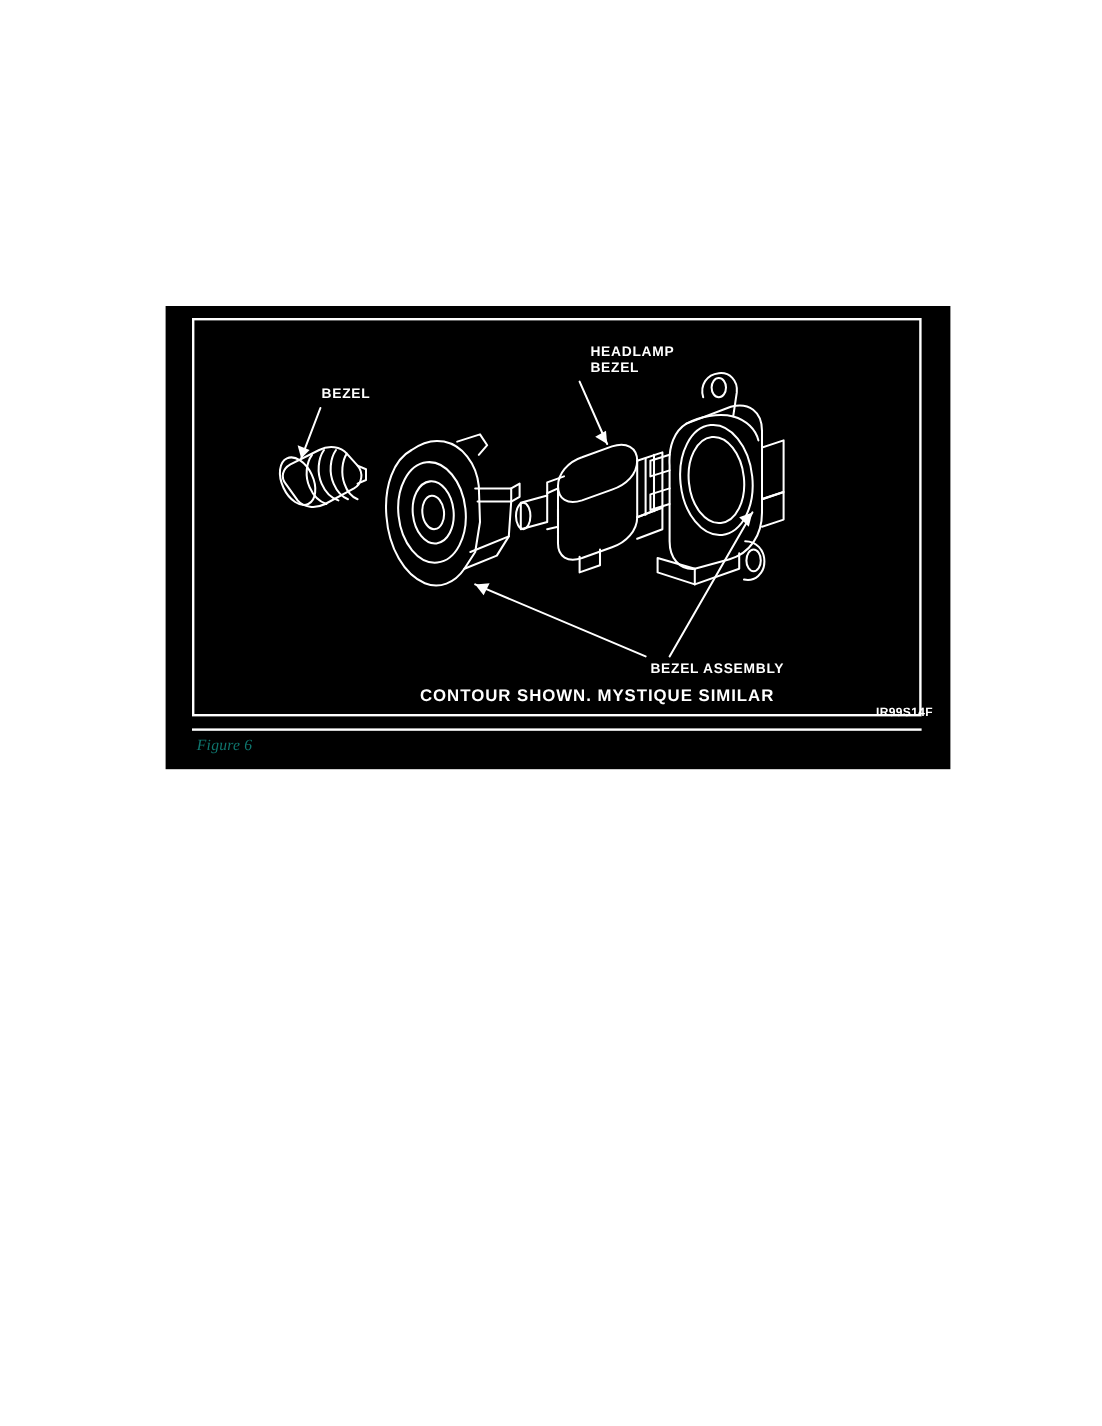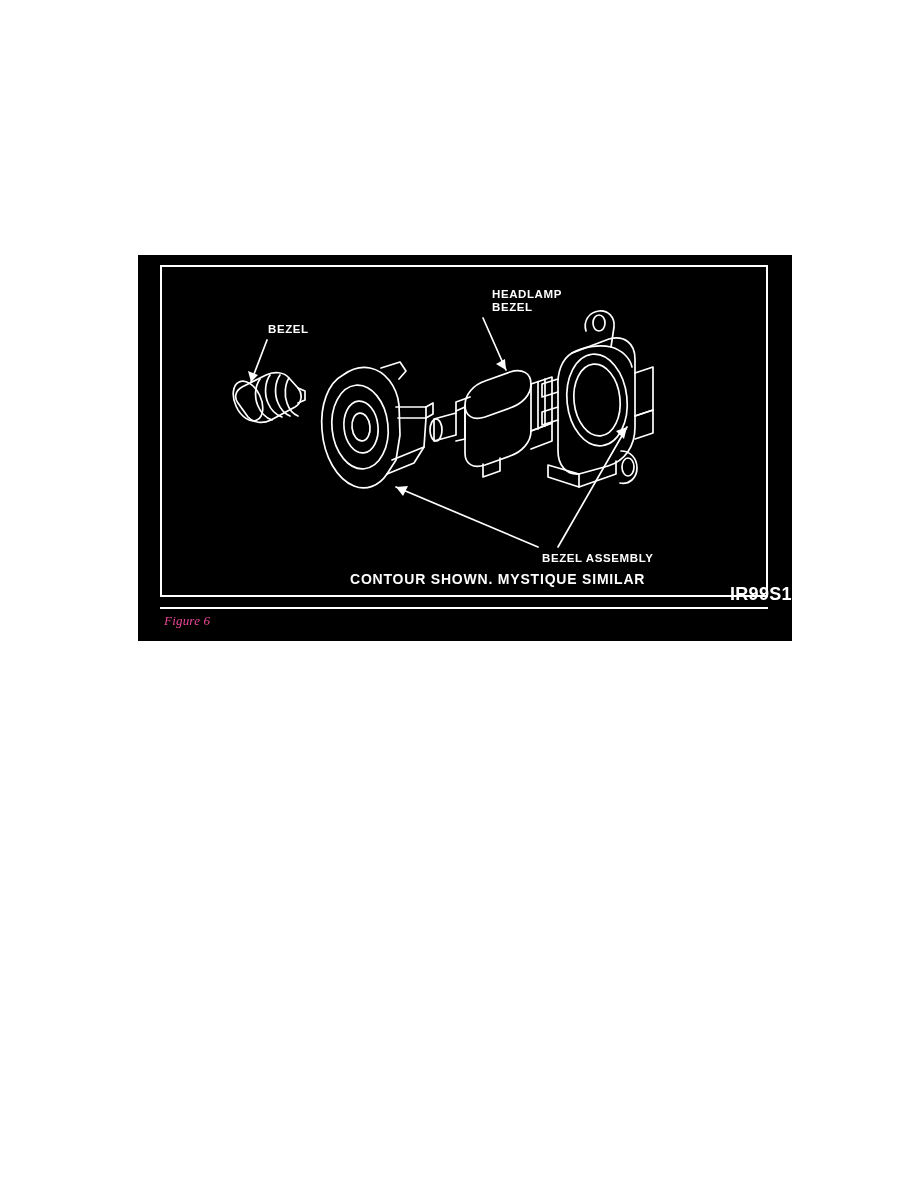--- a/index.html
+++ b/index.html
@@ -43,21 +43,21 @@
     top: 352px;
     width: 608px;
     height: 2px;
     background: #ffffff;
   }
 
   #figure-caption {
     position: absolute;
     left: 26px;
     top: 358px;
-    color: #ec4899;
+    color: #0f766e;
     font-family: "Liberation Serif", serif;
     font-style: italic;
     font-size: 13px;
     letter-spacing: 0.2px;
     white-space: nowrap;
   }
 
   
   #drawing {
     position: absolute;
@@ -83,21 +83,21 @@
   #label-hl-1   { left: 310px; top: 33px; }
   #label-hl-2   { left: 310px; top: 46px; }
   #label-bezel  { left: 360px; top: 297px; text-align: right; }
   #label-contour{
     left: 168px; top: 318px;
     font-size: 14px;
     letter-spacing: 0.8px;
   }
   #label-code {
     left: 548px; top: 333px;
-    font-size: 18px;
+    font-size: 10px;
     letter-spacing: 0.3px;
   }
 </style>
 </head>
 <body>
 
 <div id="figure-panel">
 
   <div id="illustration-frame"></div>
 

